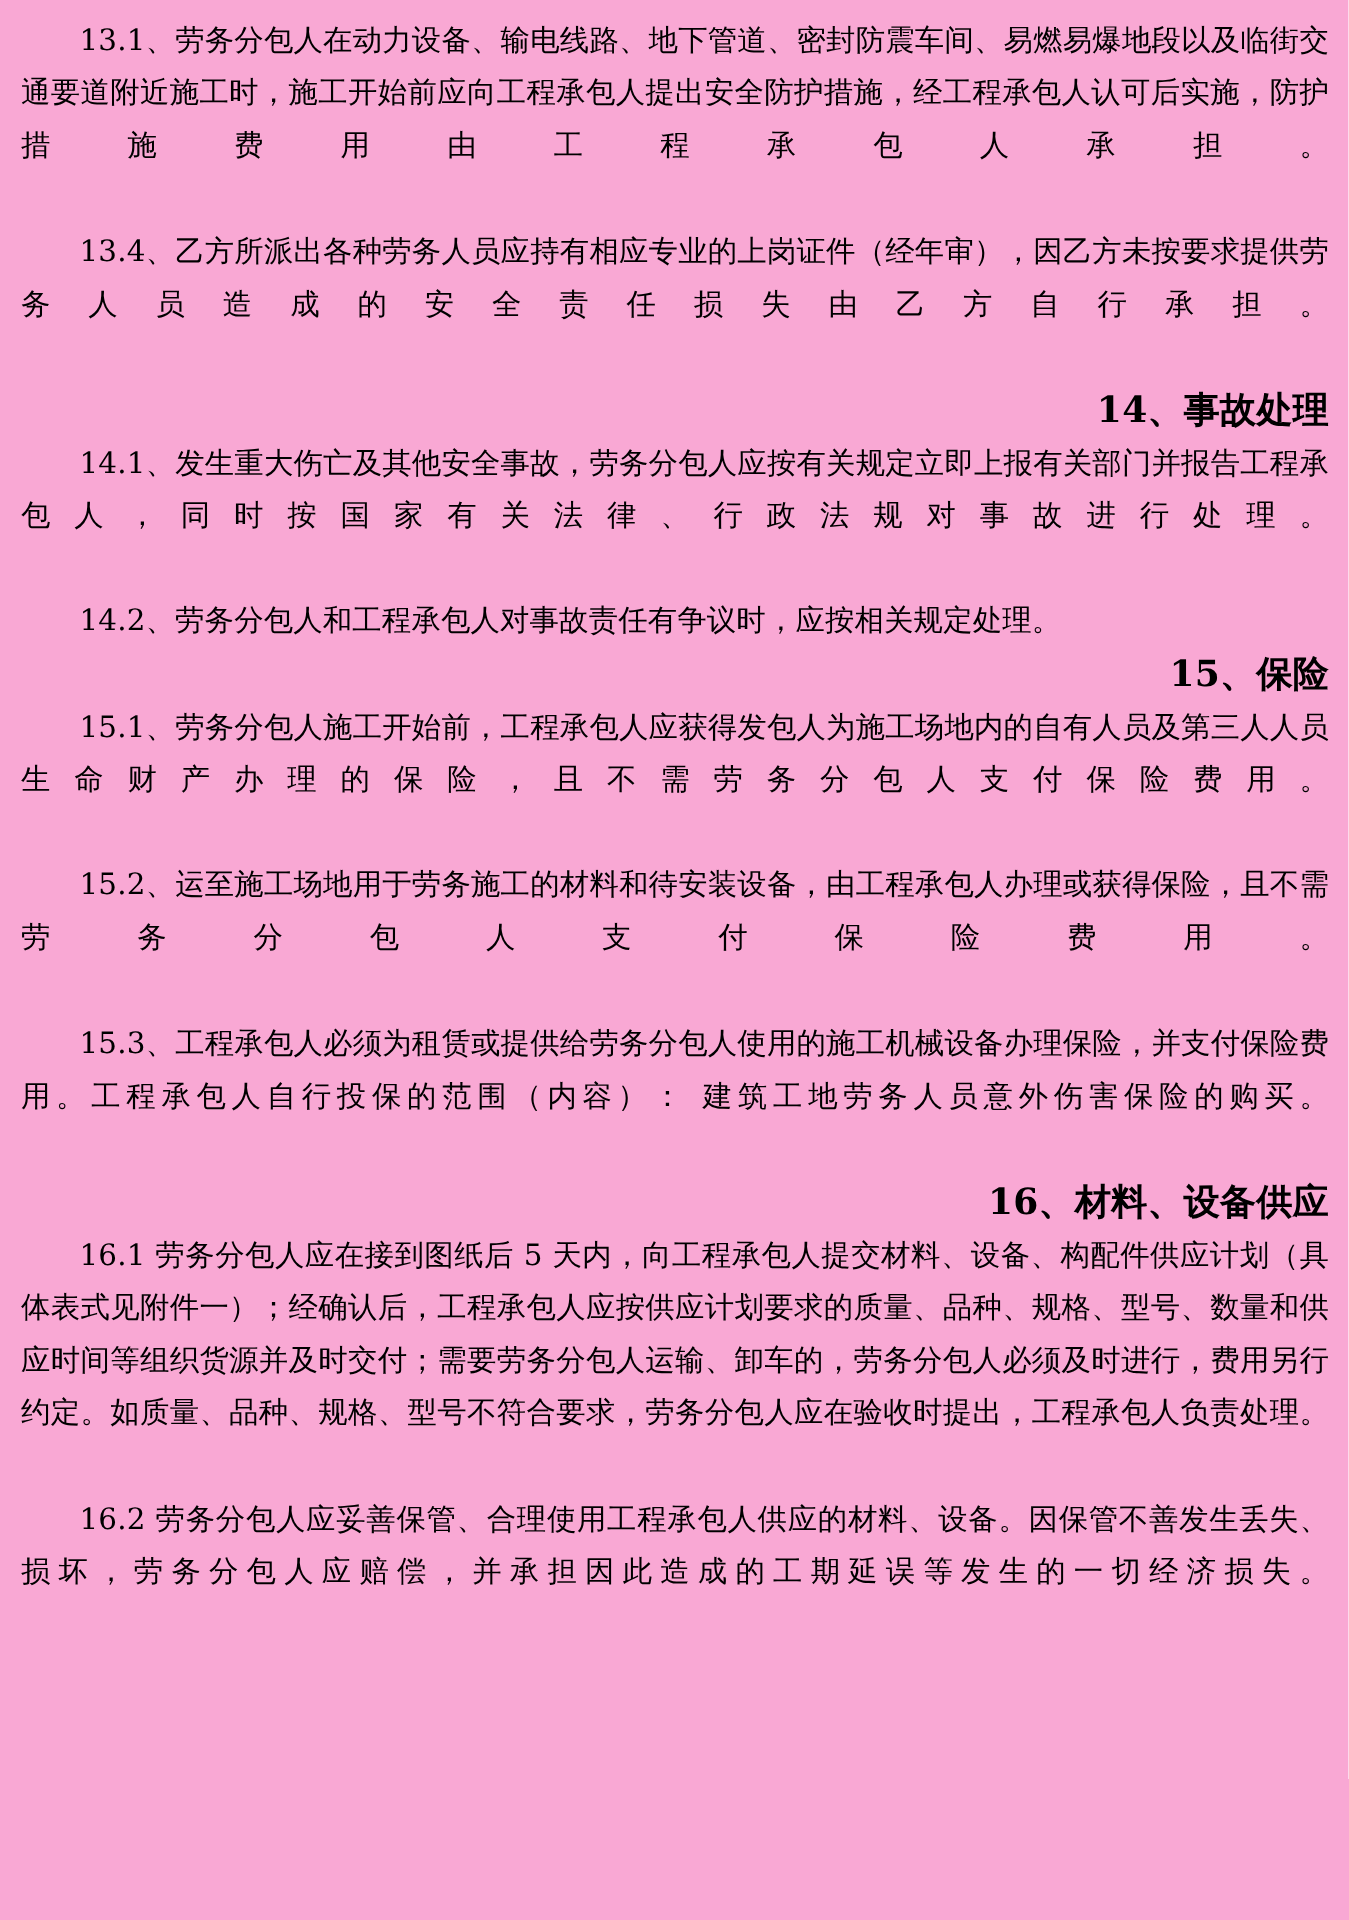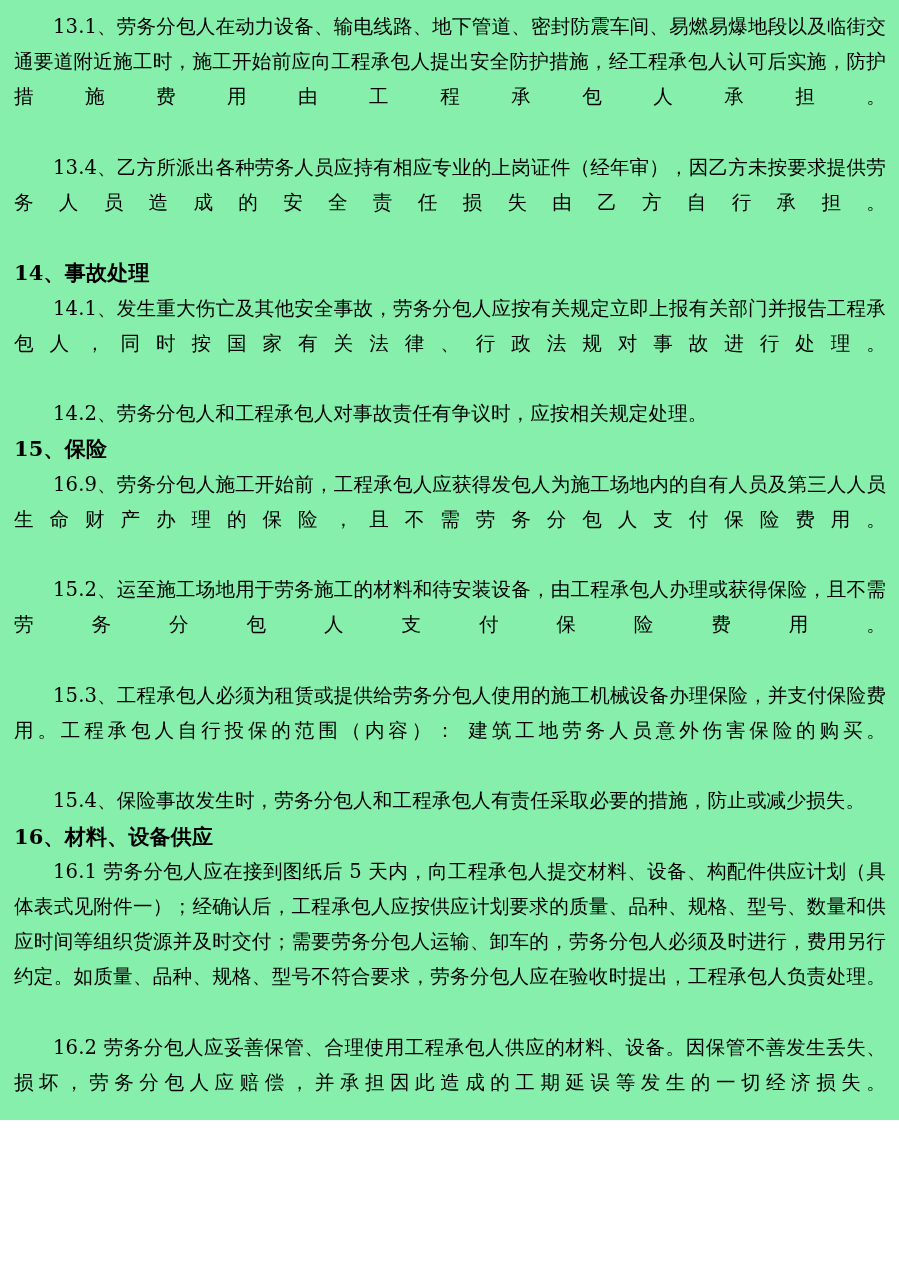--- a/index.html
+++ b/index.html
@@ -11,48 +11,48 @@
   body {
     width: 899px;
     height: 1280px;
     font-family: "DejaVu Serif", "Liberation Serif", serif;
     color: #000000;
     overflow: hidden;
   }
   .page {
     position: relative;
     width: 899px;
-    height: 1120px;
+    height: 1280px;
     box-sizing: border-box;
     padding: 9px 13px 0 14px;
-    background: #86efac;
+    background: #f9a8d4;
   }
   .doc-body {
     width: 872px;
   }
   p {
     margin: 0;
     padding: 0;
   }
   .para {
     font-size: 19.6px;
     line-height: 35.2px;
     text-align: justify;
     text-justify: inter-ideograph;
     text-indent: 39px;
     letter-spacing: 0.1px;
     word-spacing: 0px;
   }
   .heading {
-    font-size: 21px;
+    font-size: 24px;
     line-height: 35.2px;
     font-weight: bold;
     text-indent: 0px;
     letter-spacing: 0.2px;
-    text-align: left;
+    text-align: right;
   }
   
   .para:after {
     content: "";
     display: inline-block;
     width: 100%;
   }
   .nojust:after { content: none; display: none; }
 </style>
 </head>
@@ -64,24 +64,23 @@
     <p class="para">13.1、劳务分包人在动力设备、输电线路、地下管道、密封防震车间、易燃易爆地段以及临街交通要道附近施工时，施工开始前应向工程承包人提出安全防护措施，经工程承包人认可后实施，防护措施费用由工程承包人承担。</p>
     <p class="para">13.4、乙方所派出各种劳务人员应持有相应专业的上岗证件（经年审），因乙方未按要求提供劳务人员造成的安全责任损失由乙方自行承担。</p>
 
     <p class="heading nojust">14、事故处理</p>
 
     <p class="para">14.1、发生重大伤亡及其他安全事故，劳务分包人应按有关规定立即上报有关部门并报告工程承包人，同时按国家有关法律、行政法规对事故进行处理。</p>
     <p class="para nojust">14.2、劳务分包人和工程承包人对事故责任有争议时，应按相关规定处理。</p>
 
     <p class="heading nojust">15、保险</p>
 
-    <p class="para">16.9、劳务分包人施工开始前，工程承包人应获得发包人为施工场地内的自有人员及第三人人员生命财产办理的保险，且不需劳务分包人支付保险费用。</p>
+    <p class="para">15.1、劳务分包人施工开始前，工程承包人应获得发包人为施工场地内的自有人员及第三人人员生命财产办理的保险，且不需劳务分包人支付保险费用。</p>
     <p class="para">15.2、运至施工场地用于劳务施工的材料和待安装设备，由工程承包人办理或获得保险，且不需劳务分包人支付保险费用。</p>
     <p class="para">15.3、工程承包人必须为租赁或提供给劳务分包人使用的施工机械设备办理保险，并支付保险费用。工程承包人自行投保的范围（内容）：  建筑工地劳务人员意外伤害保险的购买。</p>
-    <p class="para nojust">15.4、保险事故发生时，劳务分包人和工程承包人有责任采取必要的措施，防止或减少损失。</p>
 
     <p class="heading nojust">16、材料、设备供应</p>
 
     <p class="para">16.1 劳务分包人应在接到图纸后 5 天内，向工程承包人提交材料、设备、构配件供应计划（具体表式见附件一）；经确认后，工程承包人应按供应计划要求的质量、品种、规格、型号、数量和供应时间等组织货源并及时交付；需要劳务分包人运输、卸车的，劳务分包人必须及时进行，费用另行约定。如质量、品种、规格、型号不符合要求，劳务分包人应在验收时提出，工程承包人负责处理。</p>
     <p class="para">16.2 劳务分包人应妥善保管、合理使用工程承包人供应的材料、设备。因保管不善发生丢失、损坏，劳务分包人应赔偿，并承担因此造成的工期延误等发生的一切经济损失。</p>
 
   </div>
 </div>
 
 </body></html>

